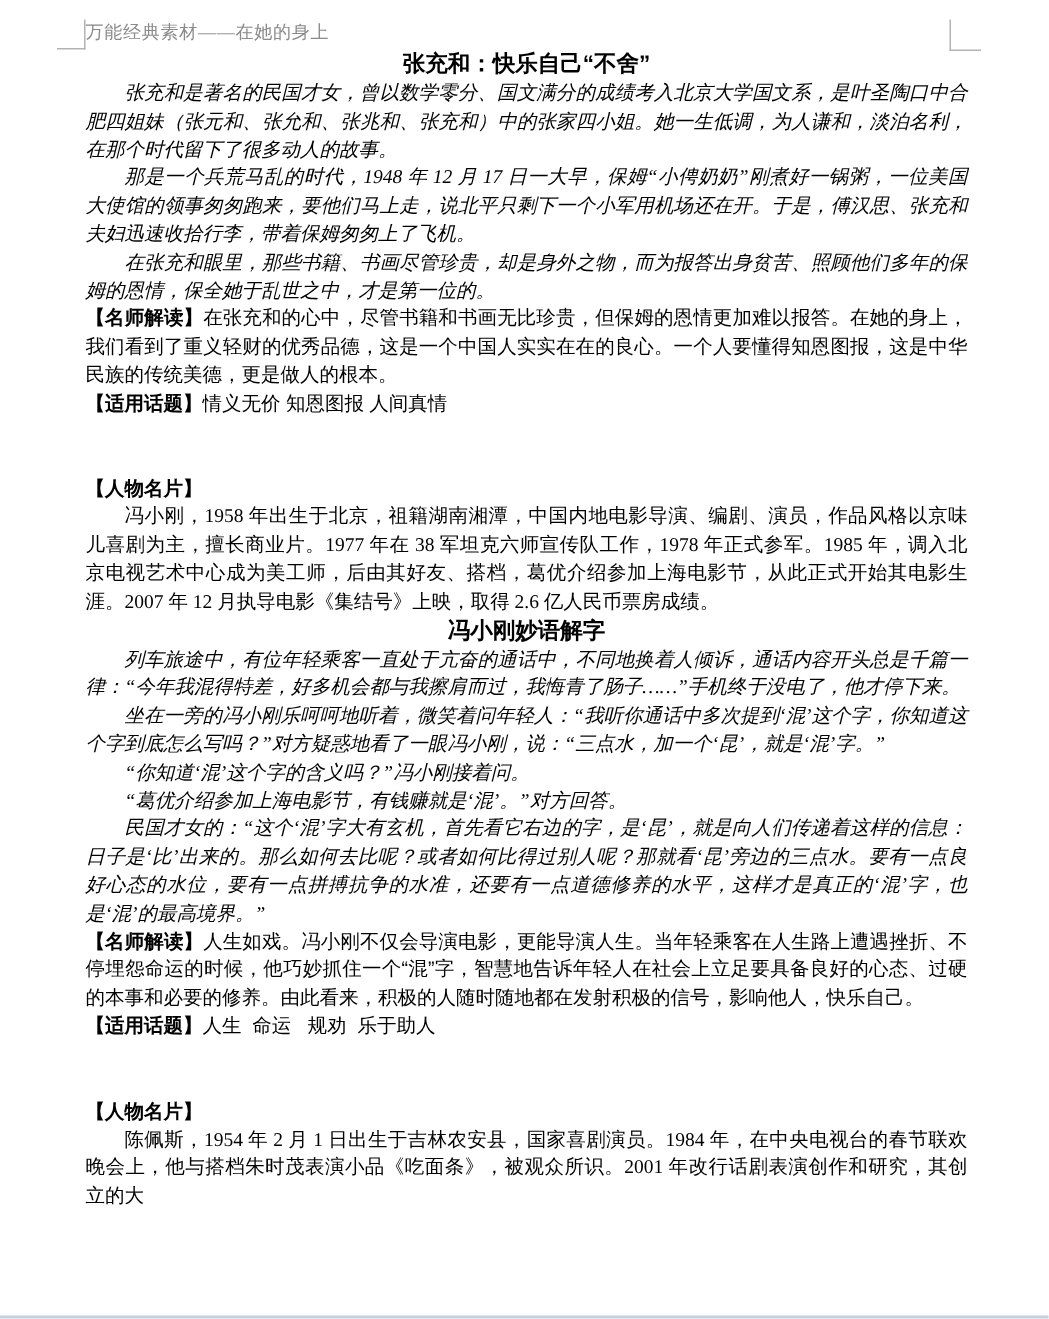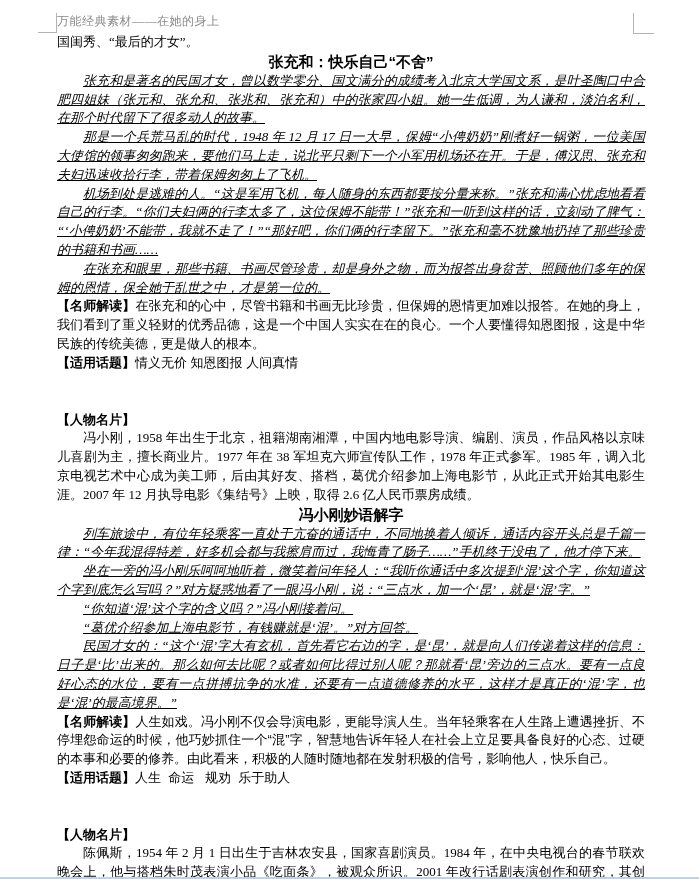--- a/index.html
+++ b/index.html
@@ -20,21 +20,21 @@
   .mark-tr{
     position:absolute;left:633px;top:13px;width:20px;height:20px;
     border-left:1px solid #b3b3b3;border-bottom:1px solid #b3b3b3;
   }
   .content{
     position:absolute;left:57px;top:33px;width:588px;
     font-size:13px;line-height:18.8px;text-align:justify;
   }
   .content p{margin:0;}
   .ind{text-indent:26px;}
-  .kai{font-family:"Liberation Serif",serif;font-style:italic;text-decoration:underline;}
+  .kai{font-family:"Liberation Serif",serif;font-style:italic;}
   .hei{font-family:"Liberation Sans",sans-serif;}
   .song{font-family:"Liberation Serif",serif;}
   .b{font-weight:bold;}
   .sec-title{
     font-family:"Liberation Sans",sans-serif;font-weight:bold;
     font-size:15px;line-height:20px;text-align:center;margin:1px 0;
   }
   .sec-gap{height:38px;}
   .pre{white-space:pre-wrap;margin-top:32px;}
   .footer-line{
@@ -46,26 +46,24 @@
 
 <div class="page">
 
   <div class="mark-tl"></div>
   <div class="mark-tr"></div>
 
   <div class="running-header">万能经典素材——在她的身上</div>
 
   <div class="content">
 
-    <p class="song">国闺秀、“最后的才女”。</p>
 
     <p class="sec-title">张充和：快乐自己“不舍”</p>
     <p class="kai ind">张充和是著名的民国才女，曾以数学零分、国文满分的成绩考入北京大学国文系，是叶圣陶口中合肥四姐妹（张元和、张允和、张兆和、张充和）中的张家四小姐。她一生低调，为人谦和，淡泊名利，在那个时代留下了很多动人的故事。</p>
     <p class="kai ind">那是一个兵荒马乱的时代，1948 年 12 月 17 日一大早，保姆“小俜奶奶”刚煮好一锅粥，一位美国大使馆的领事匆匆跑来，要他们马上走，说北平只剩下一个小军用机场还在开。于是，傅汉思、张充和夫妇迅速收拾行李，带着保姆匆匆上了飞机。</p>
-    <p class="kai ind">机场到处是逃难的人。“这是军用飞机，每人随身的东西都要按分量来称。”张充和满心忧虑地看看自己的行李。“你们夫妇俩的行李太多了，这位保姆不能带！”张充和一听到这样的话，立刻动了脾气：“‘小俜奶奶’不能带，我就不走了！”“那好吧，你们俩的行李留下。”张充和毫不犹豫地扔掉了那些珍贵的书籍和书画……</p>
     <p class="kai ind">在张充和眼里，那些书籍、书画尽管珍贵，却是身外之物，而为报答出身贫苦、照顾他们多年的保姆的恩情，保全她于乱世之中，才是第一位的。</p>
     <p class="hei"><span class="b">【名师解读】</span><span>在张充和的心中，尽管书籍和书画无比珍贵，但保姆的恩情更加难以报答。在她的身上，我们看到了重义轻财的优秀品德，这是一个中国人实实在在的良心。一个人要懂得知恩图报，这是中华民族的传统美德，更是做人的根本。</span></p>
     <p class="hei"><span class="b">【适用话题】</span><span class="pre">情义无价 知恩图报 人间真情</span></p>
 
     <div class="sec-gap"></div>
 
     <p class="hei b">【人物名片】</p>
     <p class="song ind">冯小刚，1958 年出生于北京，祖籍湖南湘潭，中国内地电影导演、编剧、演员，作品风格以京味儿喜剧为主，擅长商业片。1977 年在 38 军坦克六师宣传队工作，1978 年正式参军。1985 年，调入北京电视艺术中心成为美工师，后由其好友、搭档，葛优介绍参加上海电影节，从此正式开始其电影生涯。2007 年 12 月执导电影《集结号》上映，取得 2.6 亿人民币票房成绩。</p>
     <p class="sec-title">冯小刚妙语解字</p>
     <p class="kai ind">列车旅途中，有位年轻乘客一直处于亢奋的通话中，不同地换着人倾诉，通话内容开头总是千篇一律：“今年我混得特差，好多机会都与我擦肩而过，我悔青了肠子……”手机终于没电了，他才停下来。</p>

